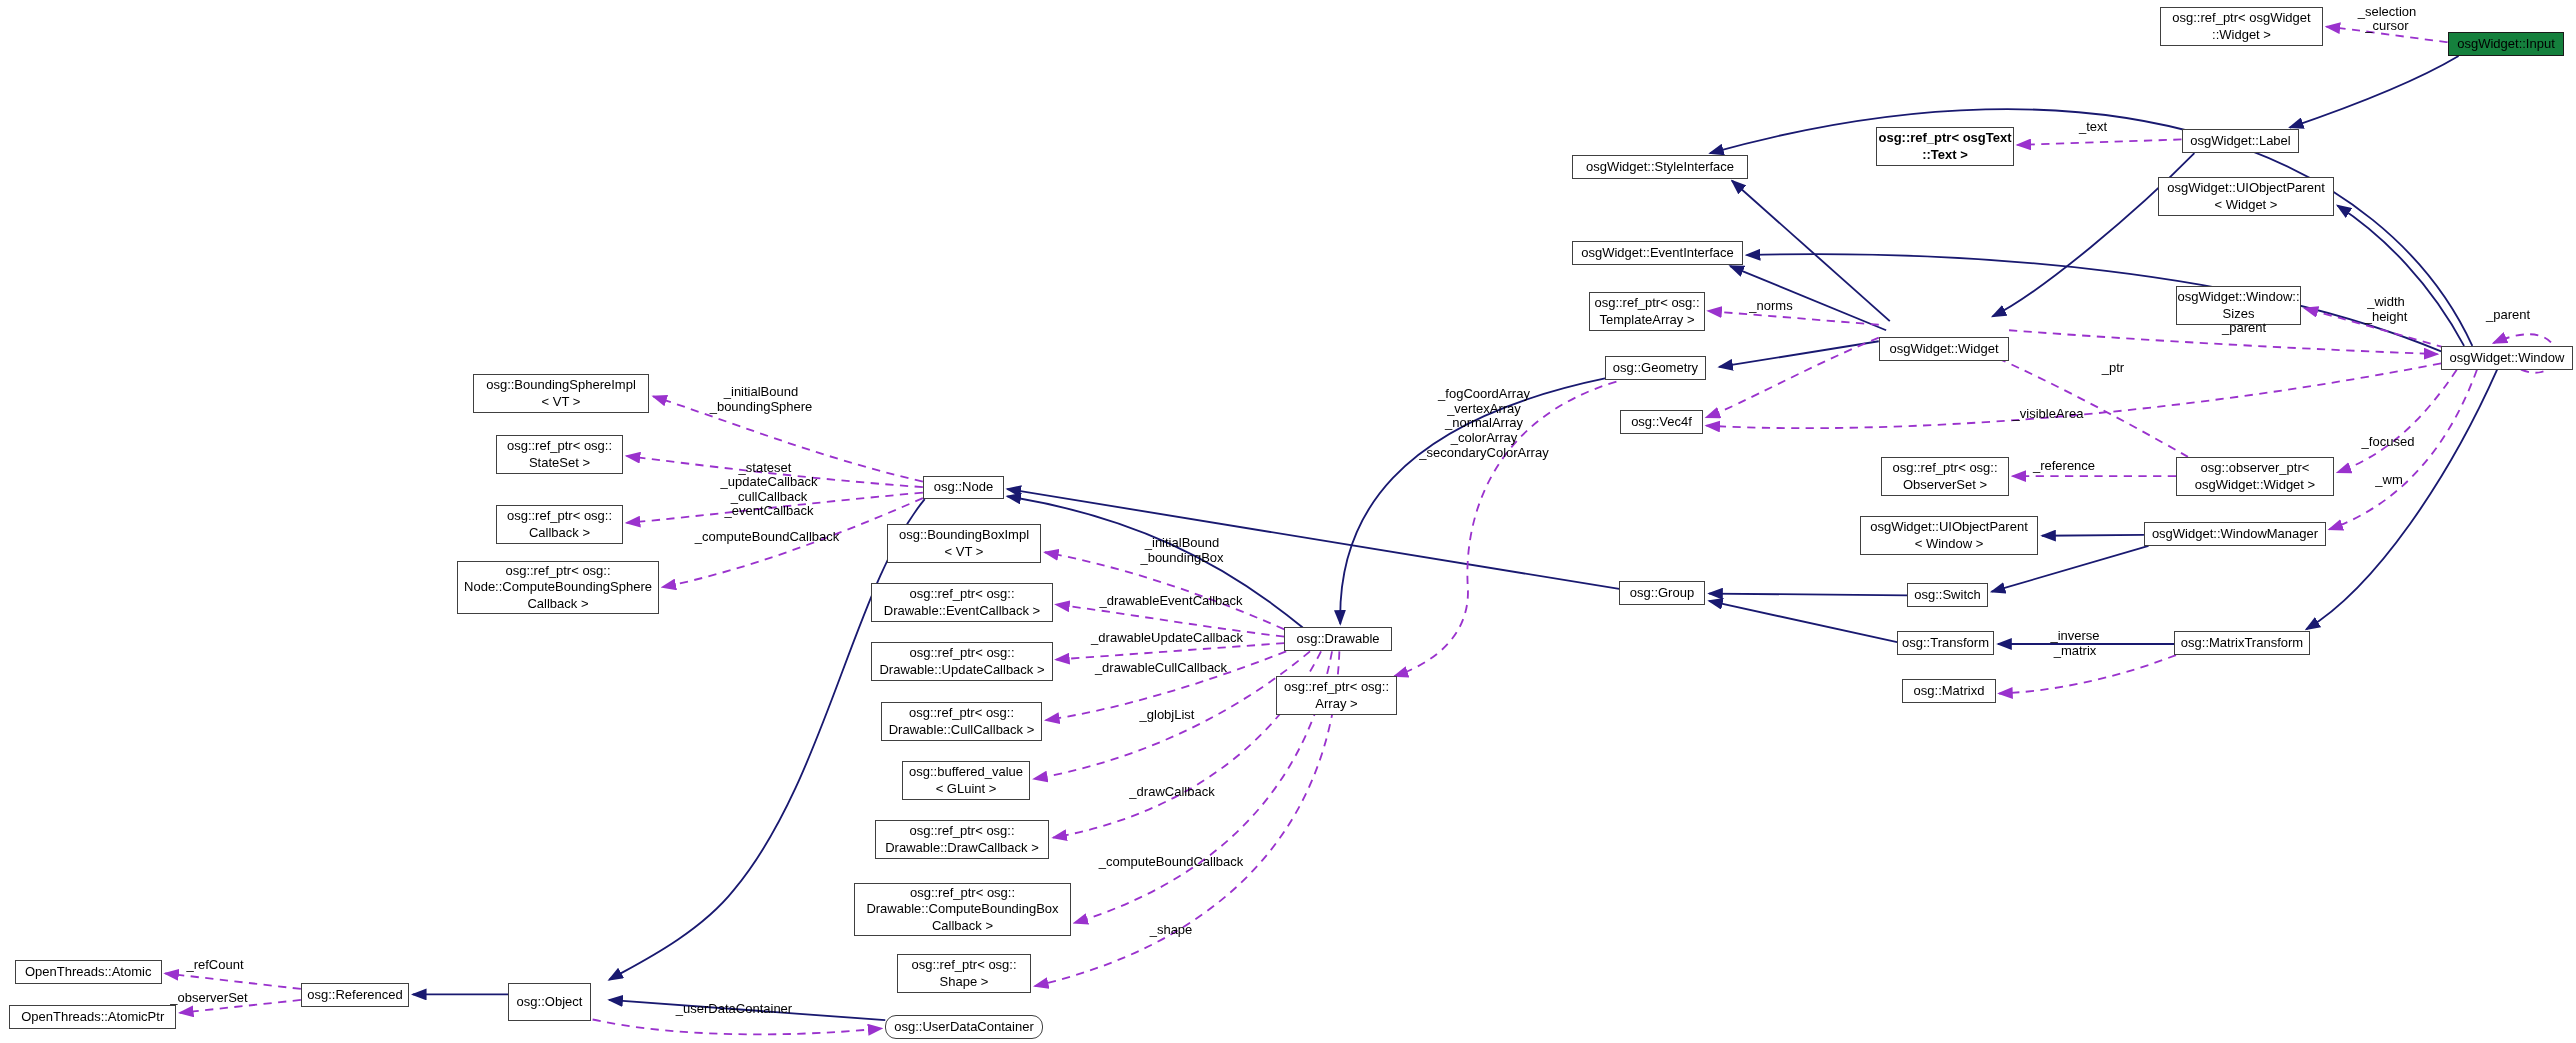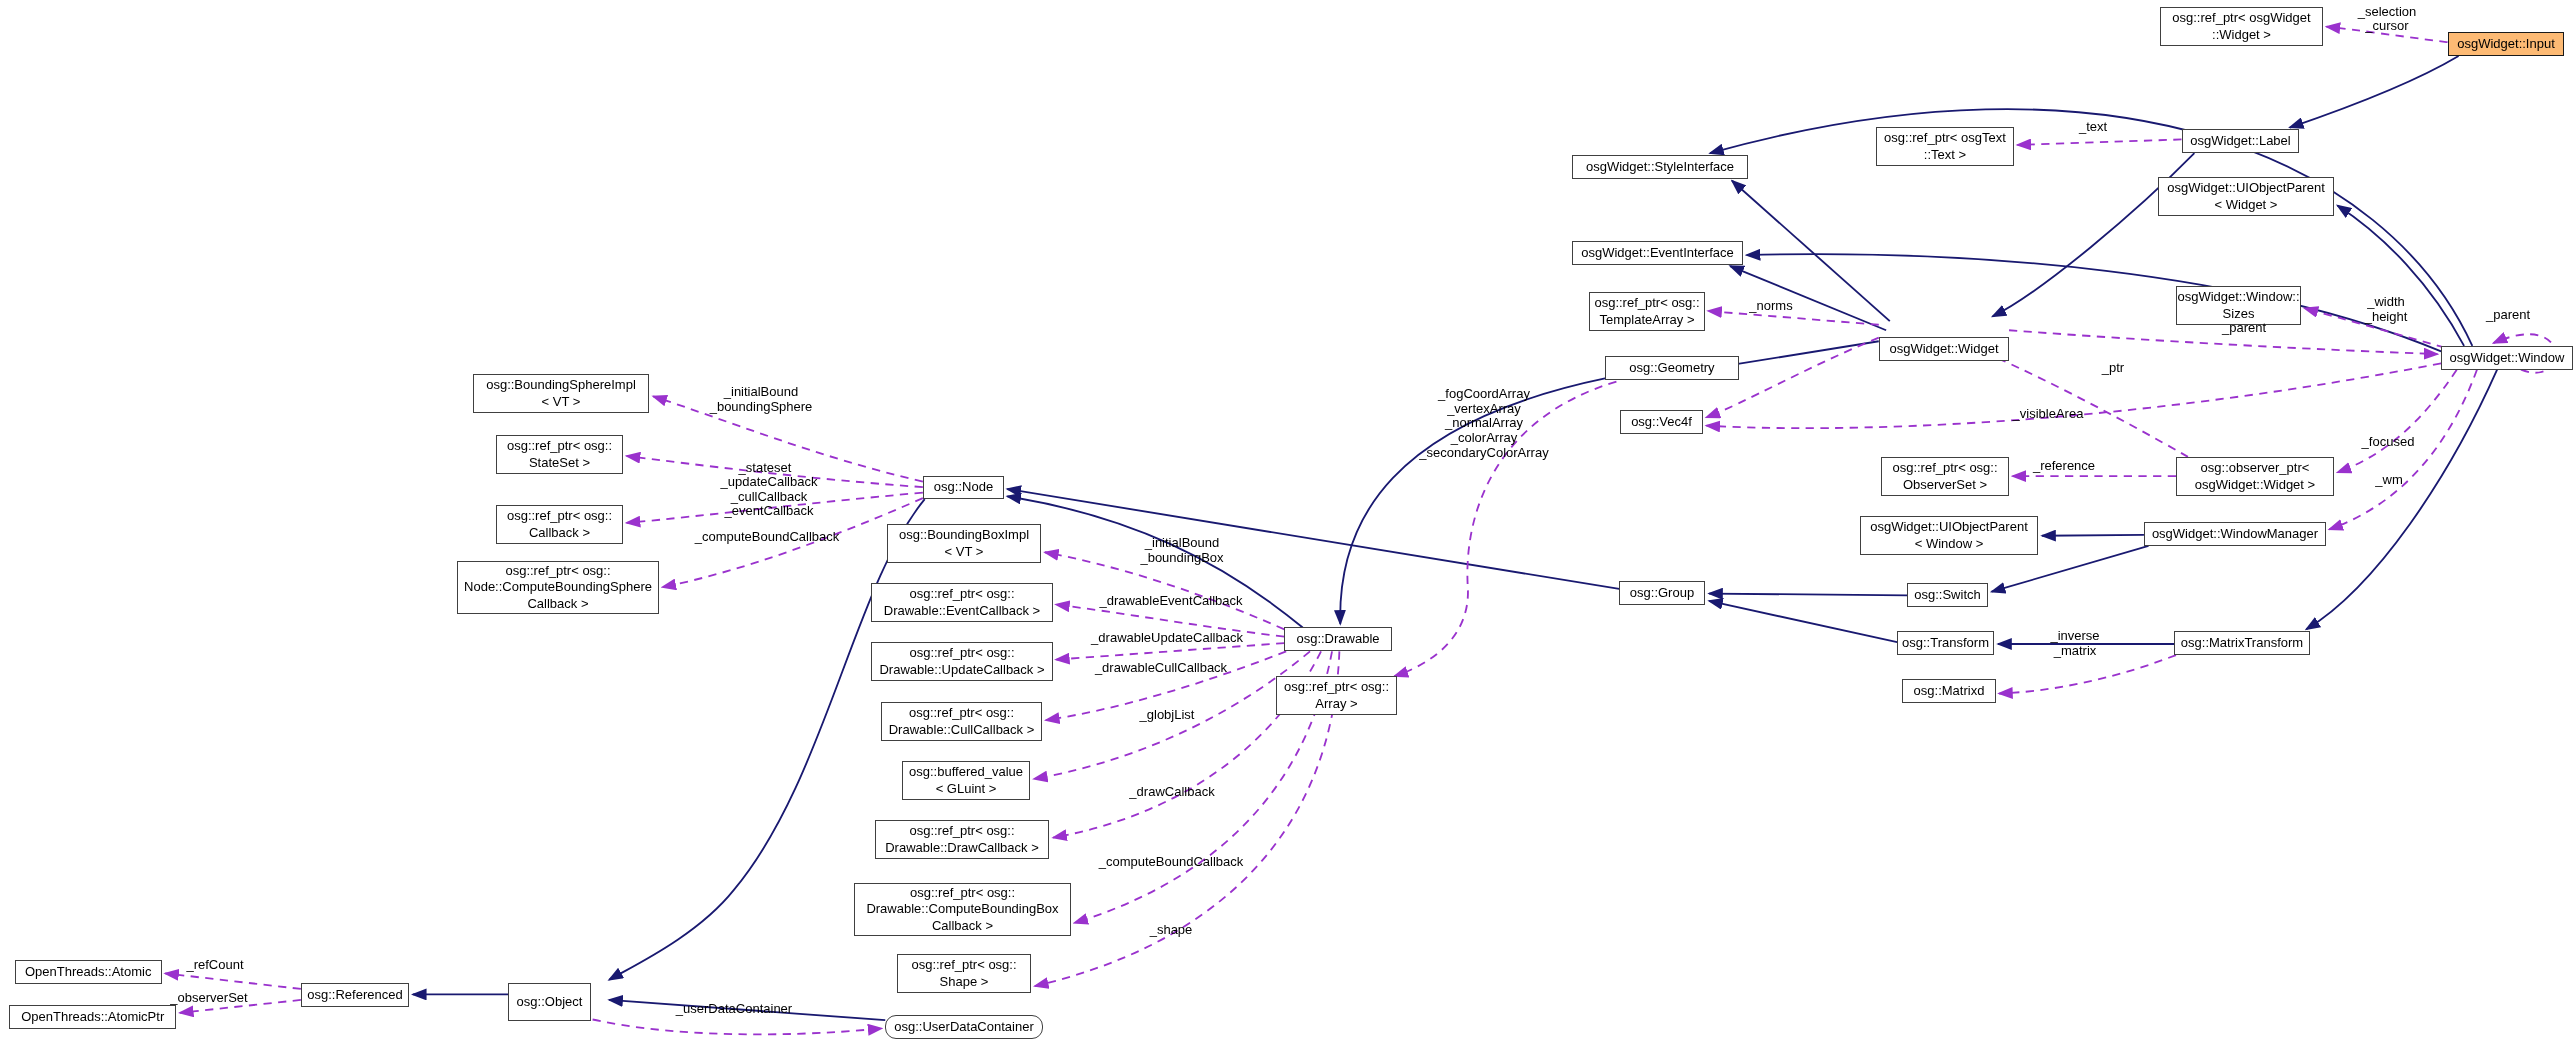--- a/index.html
+++ b/index.html
@@ -4,21 +4,21 @@
 <style>
   html,body{margin:0;padding:0;background:#ffffff;}
   #stage{position:relative;width:2576px;height:1044px;background:#ffffff;overflow:hidden;
          font-family:"Liberation Sans",sans-serif;color:#000;}
   #wires{position:absolute;left:0;top:0;width:2576px;height:1044px;}
   .edge-solid{stroke:#191970;stroke-width:2;fill:none;}
   .edge-dashed{stroke:#9a32cd;stroke-width:2;fill:none;stroke-dasharray:9 7;}
   .node{position:absolute;box-sizing:border-box;border:1.8px solid #404040;background:#ffffff;
         display:flex;flex-direction:column;align-items:center;justify-content:center;
         font-size:13px;line-height:16.5px;text-align:center;white-space:nowrap;}
-  .node.subject{background:#fdba74;border-color:#1a1a1a;justify-content:center;}
+  .node.subject{background:#15803d;border-color:#1a1a1a;justify-content:center;}
   .elabel{position:absolute;transform:translateX(-50%);text-align:center;font-size:13px;
           line-height:14.7px;white-space:nowrap;}
 </style>
 </head>
 <body>
 
 <div id="stage">
   <svg id="wires" width="2576" height="1044" viewBox="0 0 2808 1138">
     <defs>
       <marker id="arr-inherit" markerUnits="userSpaceOnUse" markerWidth="17" markerHeight="13" refX="15" refY="6.5" orient="auto">
@@ -84,21 +84,21 @@
 <div class="node" style="left: 2160px; top: 7.3px; width: 163px; height: 39px;">
       <div>osg::ref_ptr&lt; osgWidget</div>
       <div>::Widget &gt;</div>
     </div>
     <div class="node subject" style="left: 2448px; top: 32px; width: 116px; height: 24px;">
       <div>osgWidget::Input</div>
     </div>
     <div class="node" style="left: 2182px; top: 129px; width: 117px; height: 24px;">
       <div>osgWidget::Label</div>
     </div>
-    <div class="node" style="left: 1876px; top: 127px; width: 138px; height: 39px;">
+    <div class="node" style="left: 1876px; top: 127px; width: 138px; height: 39px; font-weight: bold;">
       <div>osg::ref_ptr&lt; osgText</div>
       <div>::Text &gt;</div>
     </div>
     <div class="node" style="left: 1572px; top: 155px; width: 176px; height: 24px;">
       <div>osgWidget::StyleInterface</div>
     </div>
     <div class="node" style="left: 2158px; top: 177px; width: 176px; height: 39px;">
       <div>osgWidget::UIObjectParent</div>
       <div>&lt; Widget &gt;</div>
     </div>
@@ -112,21 +112,21 @@
     <div class="node" style="left: 1879px; top: 318px; width: 130px; height: 24px; margin-top: 19px;">
       <div>osgWidget::Widget</div>
     </div>
     <div class="node" style="left: 2176px; top: 286px; width: 125px; height: 39px;">
       <div>osgWidget::Window::</div>
       <div>Sizes</div>
     </div>
     <div class="node" style="left: 2441px; top: 346px; width: 132px; height: 24px;">
       <div>osgWidget::Window</div>
     </div>
-    <div class="node" style="left: 1605px; top: 356px; width: 134px; height: 24px;">
+    <div class="node" style="left: 1605px; top: 356px; width: 101px; height: 24px;">
       <div>osg::Geometry</div>
     </div>
     <div class="node" style="left: 1620px; top: 410px; width: 83px; height: 24px;">
       <div>osg::Vec4f</div>
     </div>
     <div class="node" style="left: 1881px; top: 457px; width: 128px; height: 39px;">
       <div>osg::ref_ptr&lt; osg::</div>
       <div>ObserverSet &gt;</div>
     </div>
     <div class="node" style="left: 2176px; top: 457px; width: 158px; height: 39px;">

